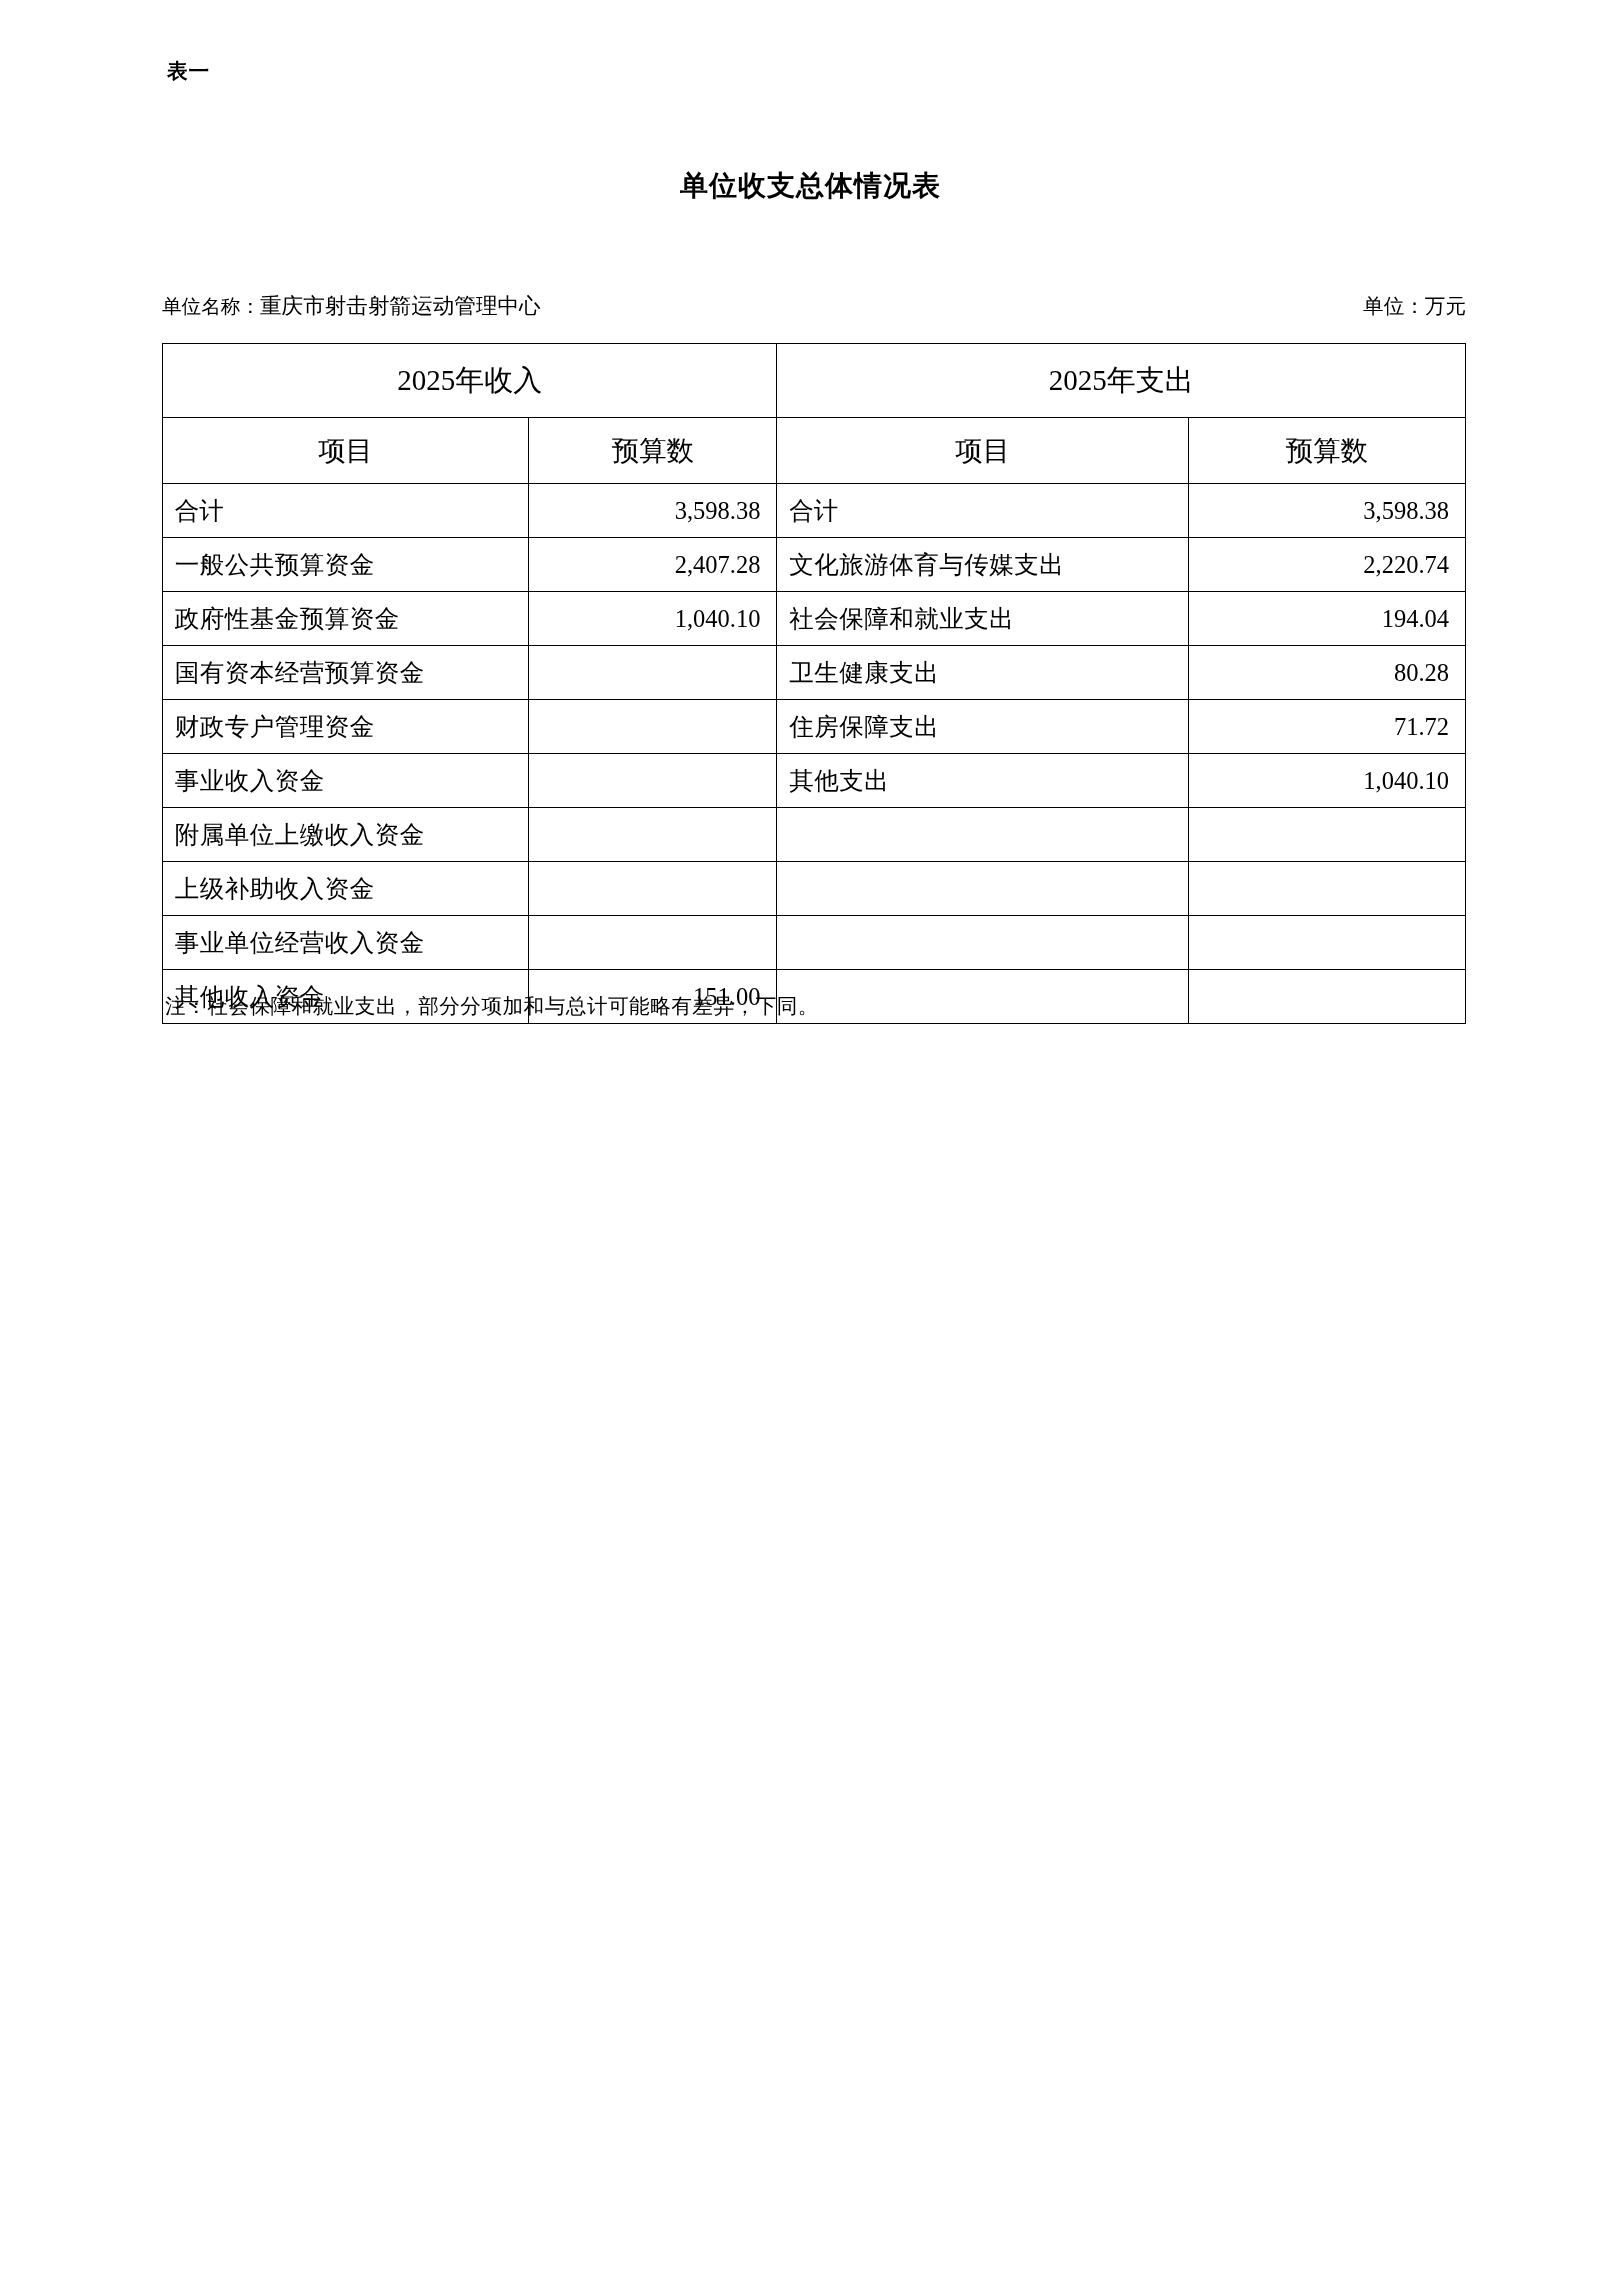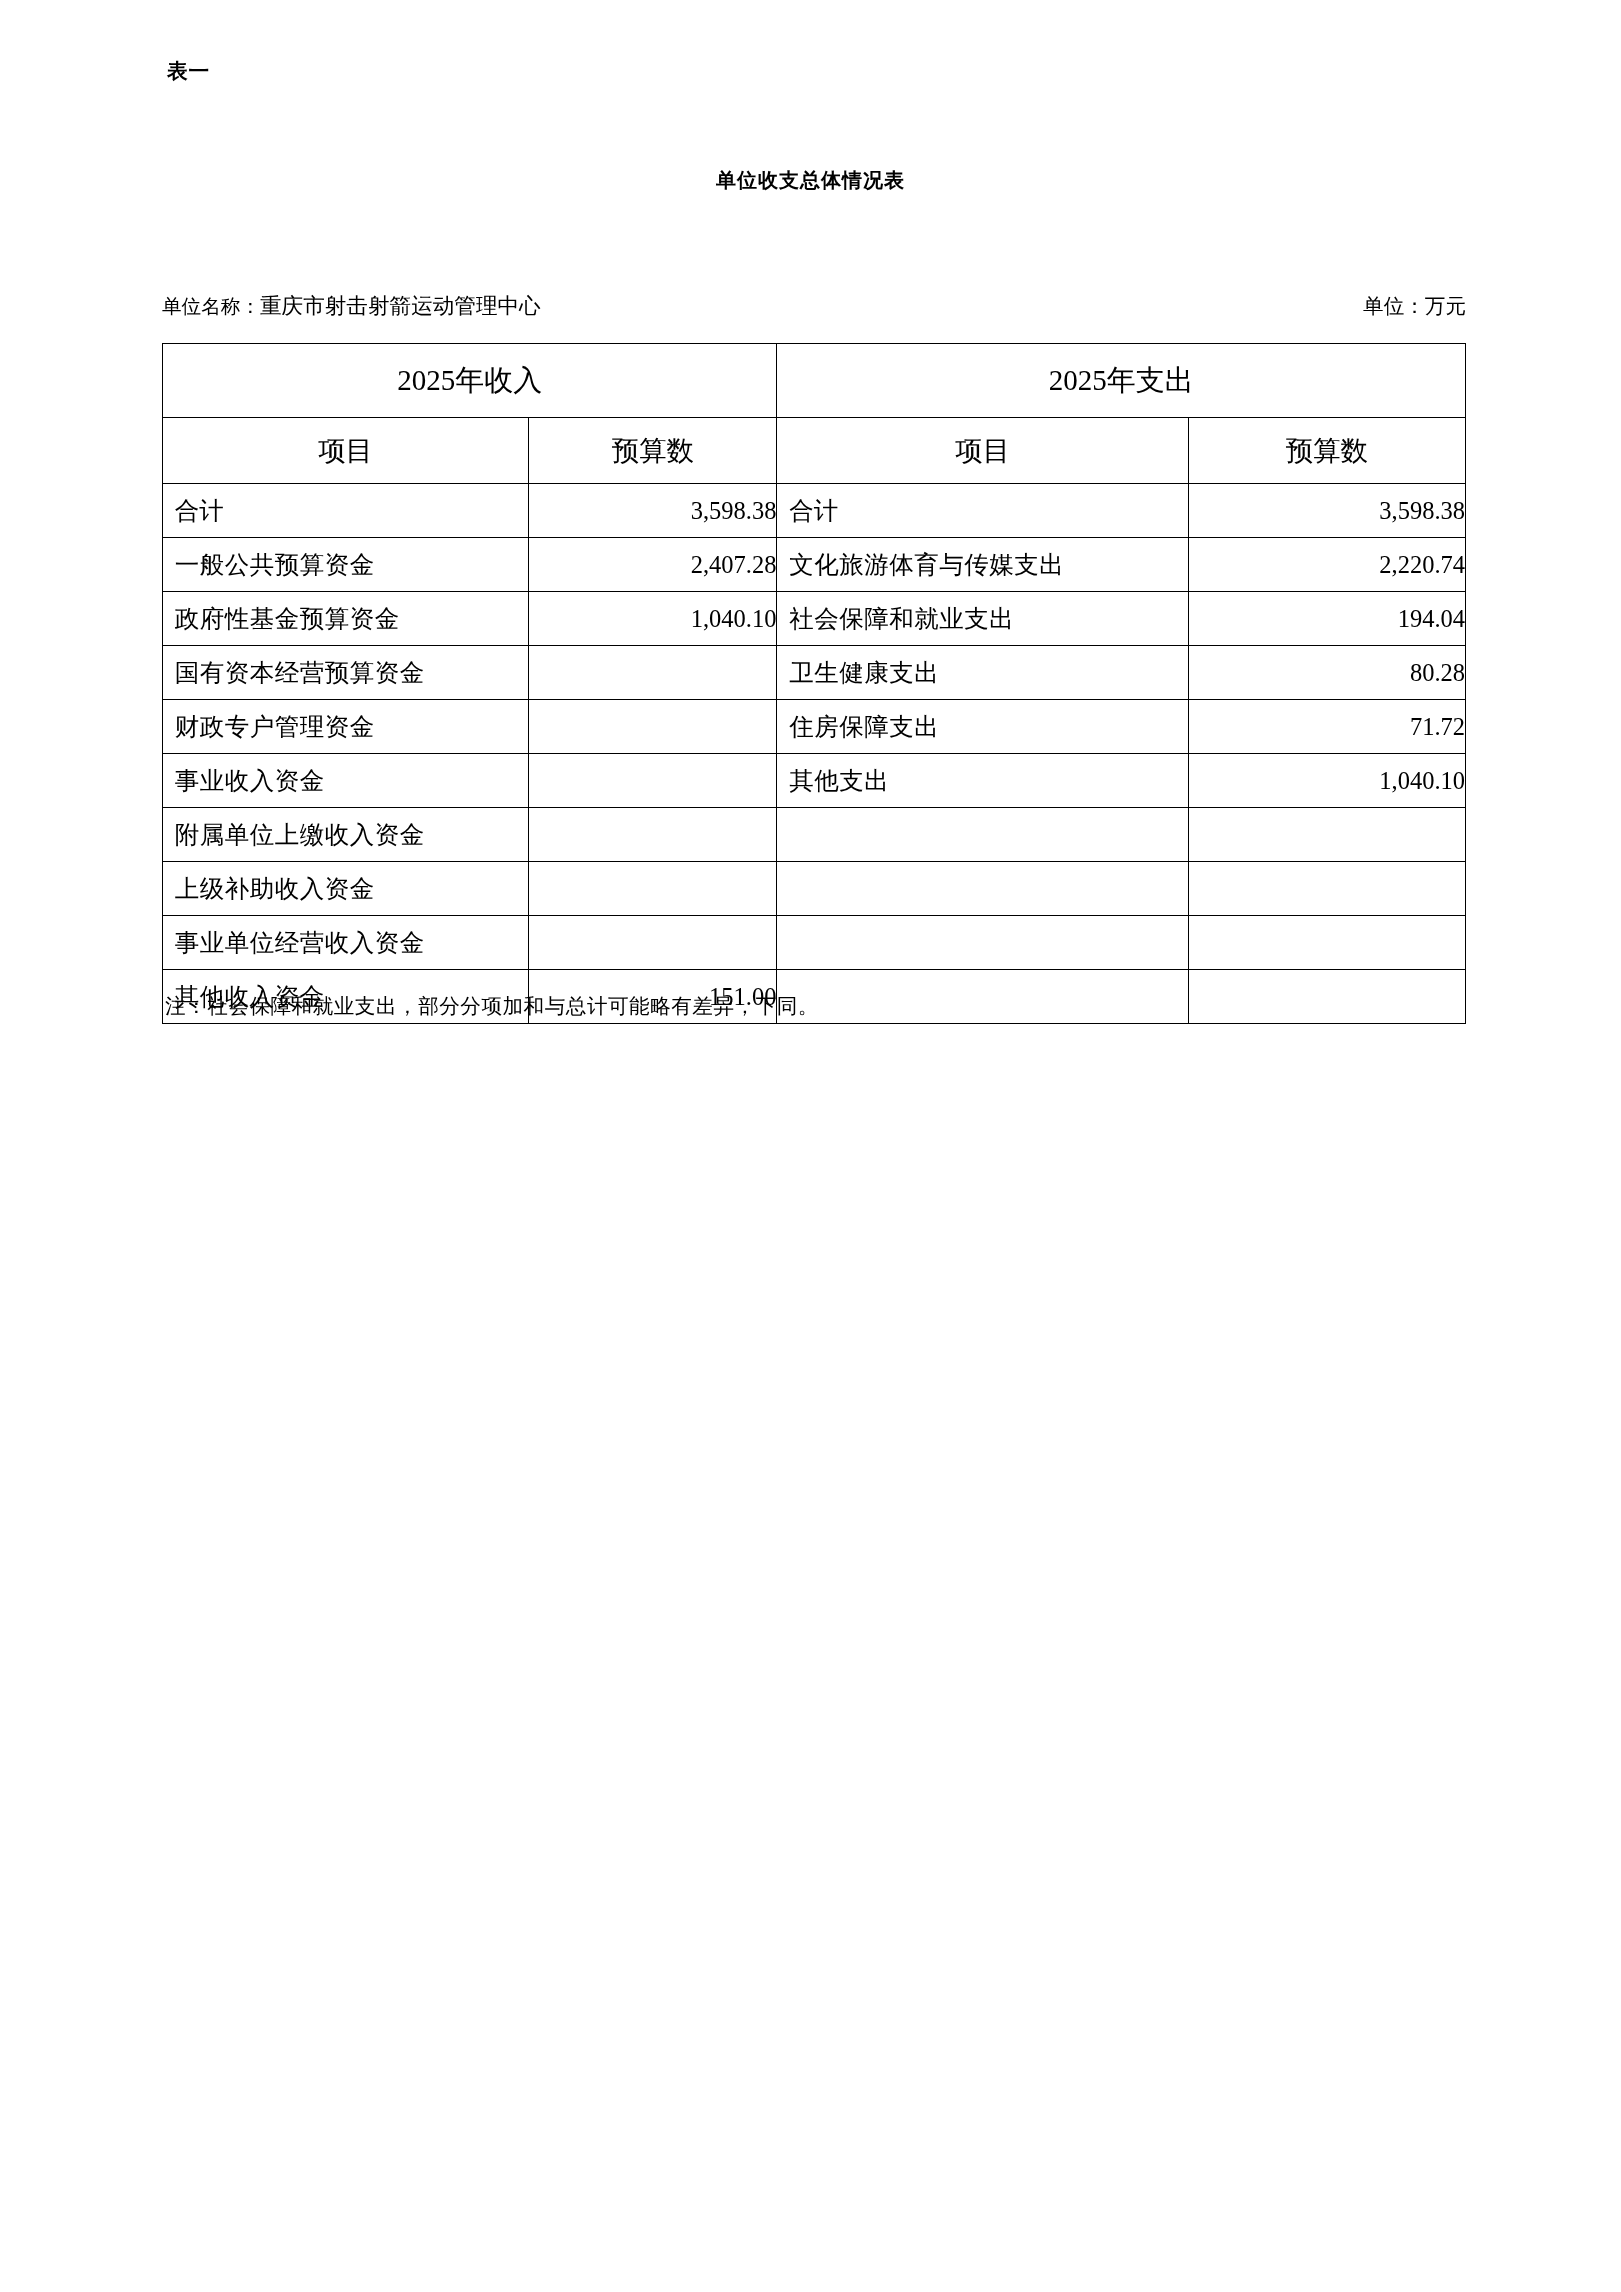--- a/index.html
+++ b/index.html
@@ -30,21 +30,21 @@
     font-weight: bold;
     letter-spacing: 1px;
   }
   .doc-title {
     position: absolute;
     left: 0;
     top: 167px;
     width: 1621px;
     text-align: center;
     font-family: "Liberation Sans", "DejaVu Sans", sans-serif;
-    font-size: 20px;
+    font-size: 28px;
     font-weight: bold;
     letter-spacing: 1px;
   }
   .meta-row {
     position: absolute;
     left: 162px;
     top: 291px;
     width: 1304px;
     display: flex;
     justify-content: space-between;
@@ -95,21 +95,21 @@
   table.budget td.total-cell-label {
     font-size: 24.5px;
   }
   table.budget td.item {
     text-align: left;
     letter-spacing: 0.5px;
   }
   table.budget td.num {
     text-align: right;
     font-size: 24.5px;
-    padding-right: 0;
+    padding-right: 16px;
   }
   .colw-1 { width: 292px; }
   .colw-2 { width: 198px; }
   .colw-3 { width: 328px; }
   .colw-4 { width: 221px; }
   .note {
     position: absolute;
     left: 165px;
     top: 992px;
     font-size: 20.6px;

